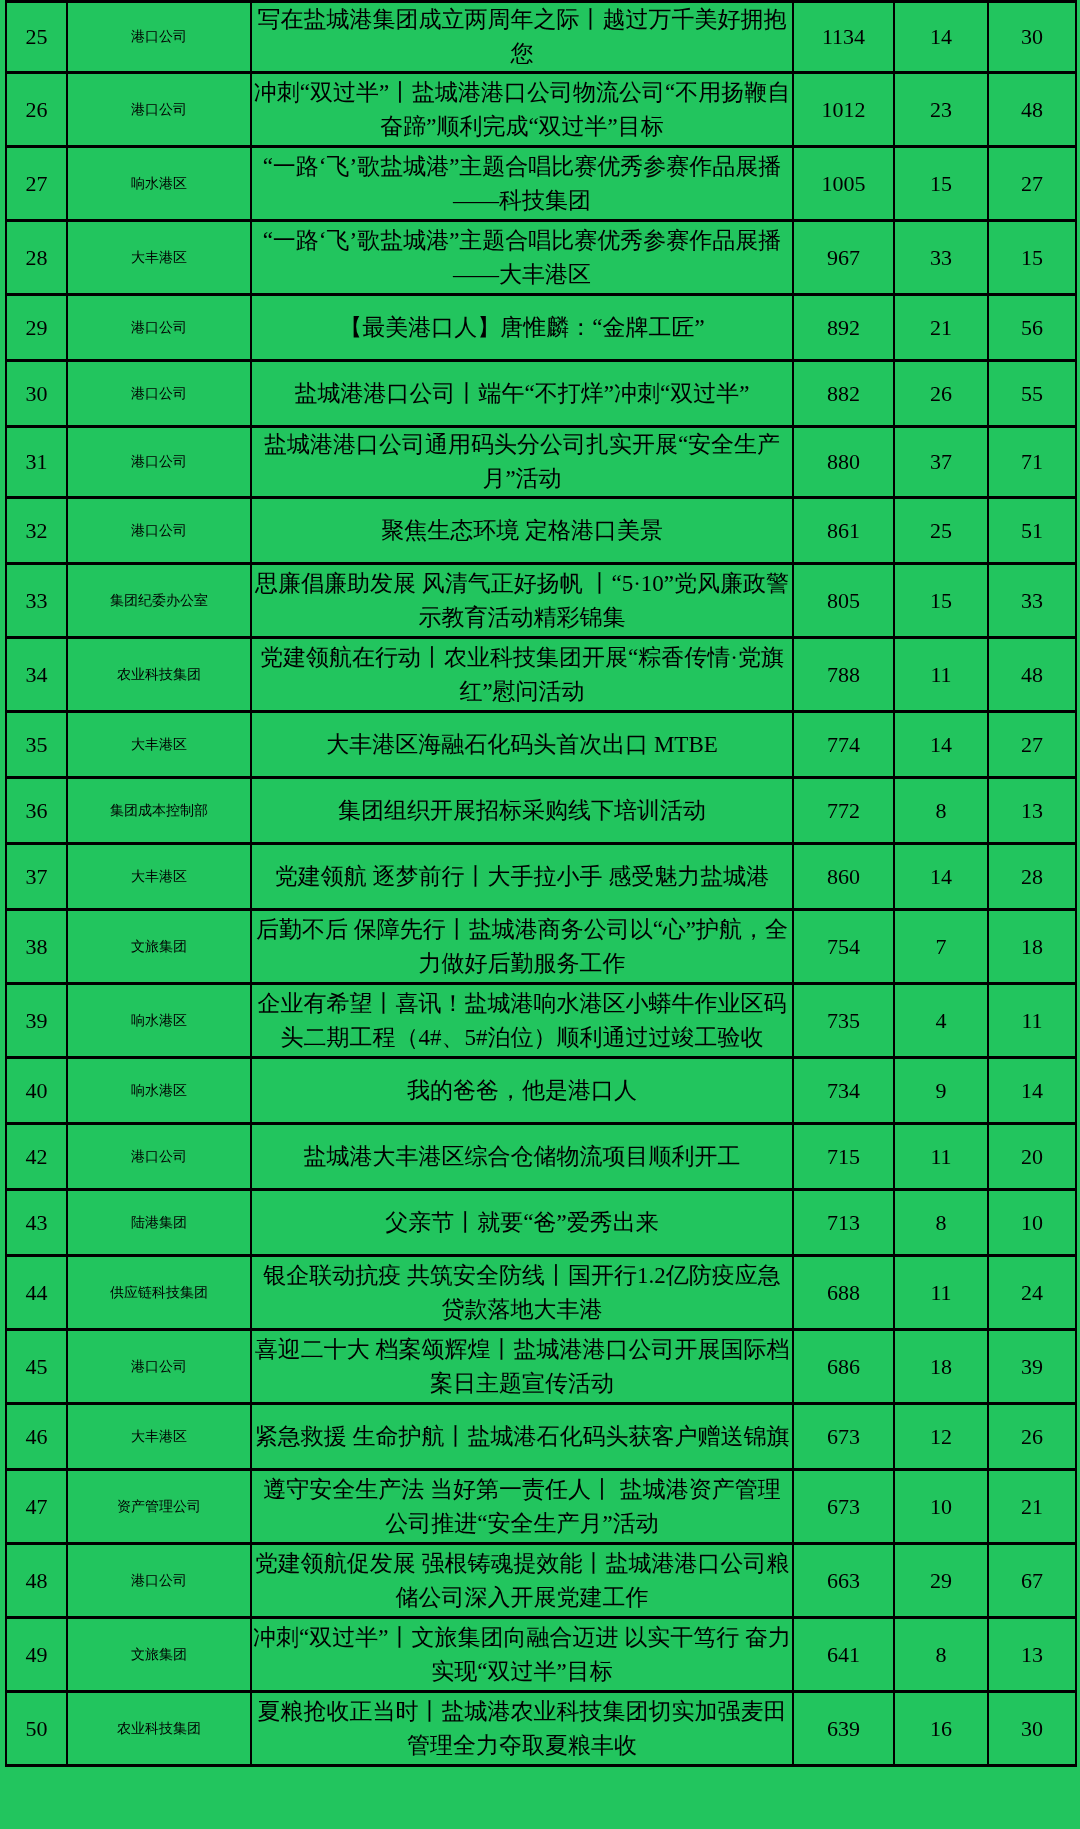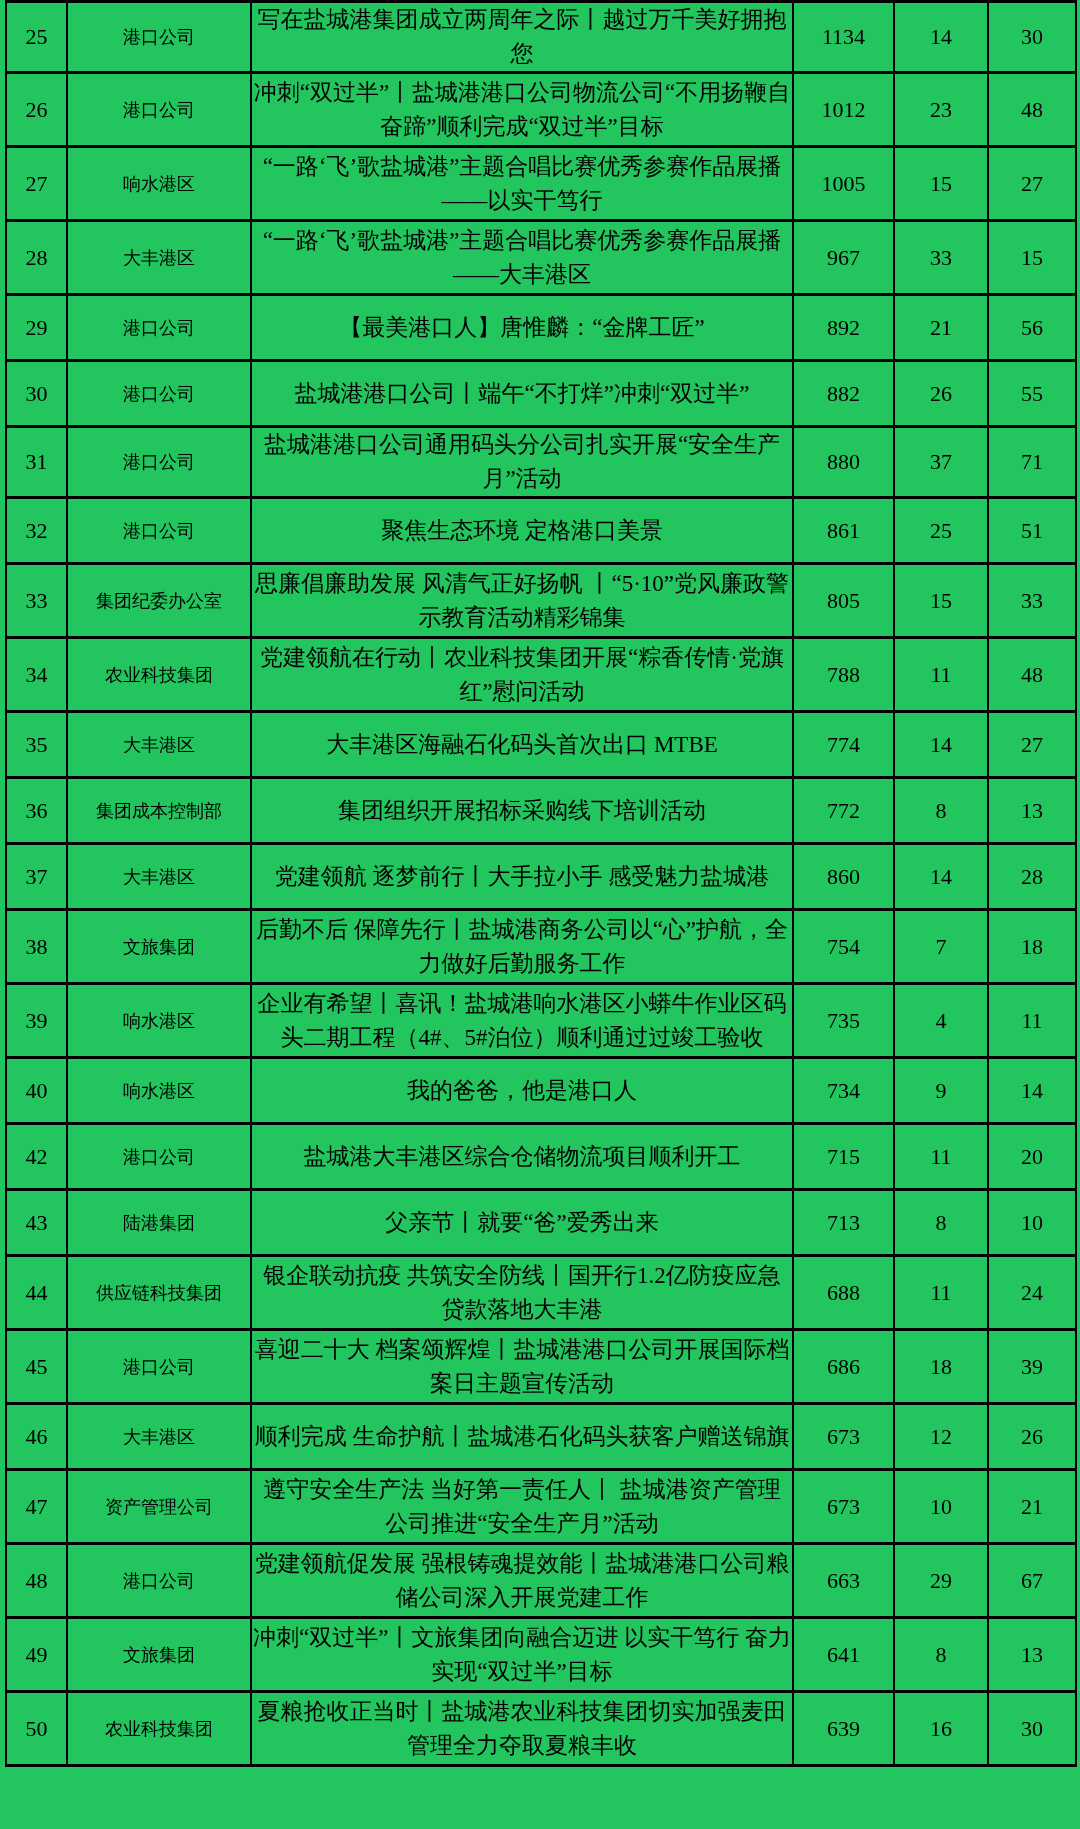--- a/index.html
+++ b/index.html
@@ -28,21 +28,21 @@
     text-align: center;
     vertical-align: middle;
     padding: 0;
     overflow: hidden;
     word-break: break-all;
   }
   td.c-no {
     font-size: 22px;
   }
   td.c-org {
-    font-size: 18px;
+    font-size: 14px;
     padding: 0 4px;
   }
   td.c-title {
     font-size: 23px;
     line-height: 34px;
     padding: 0 7px;
   }
   td.c-num {
     font-size: 22px;
   }
@@ -75,21 +75,21 @@
     <td class="c-no">26</td>
     <td class="c-org">港口公司</td>
     <td class="c-title">冲刺“双过半”丨盐城港港口公司物流公司“不用扬鞭自奋蹄”顺利完成“双过半”目标</td>
     <td class="c-num">1012</td>
     <td class="c-num">23</td>
     <td class="c-num">48</td>
   </tr>
         <tr class="lines-2">
     <td class="c-no">27</td>
     <td class="c-org">响水港区</td>
-    <td class="c-title">“一路‘飞’歌盐城港”主题合唱比赛优秀参赛作品展播——以实干笃行</td>
+    <td class="c-title">“一路‘飞’歌盐城港”主题合唱比赛优秀参赛作品展播——科技集团</td>
     <td class="c-num">1005</td>
     <td class="c-num">15</td>
     <td class="c-num">27</td>
   </tr>
         <tr class="lines-2">
     <td class="c-no">28</td>
     <td class="c-org">大丰港区</td>
     <td class="c-title">“一路‘飞’歌盐城港”主题合唱比赛优秀参赛作品展播——大丰港区</td>
     <td class="c-num">967</td>
     <td class="c-num">33</td>
@@ -219,21 +219,21 @@
     <td class="c-no">45</td>
     <td class="c-org">港口公司</td>
     <td class="c-title">喜迎二十大 档案颂辉煌丨盐城港港口公司开展国际档案日主题宣传活动</td>
     <td class="c-num">686</td>
     <td class="c-num">18</td>
     <td class="c-num">39</td>
   </tr>
         <tr class="lines-1">
     <td class="c-no">46</td>
     <td class="c-org">大丰港区</td>
-    <td class="c-title">顺利完成 生命护航丨盐城港石化码头获客户赠送锦旗</td>
+    <td class="c-title">紧急救援 生命护航丨盐城港石化码头获客户赠送锦旗</td>
     <td class="c-num">673</td>
     <td class="c-num">12</td>
     <td class="c-num">26</td>
   </tr>
         <tr class="lines-2">
     <td class="c-no">47</td>
     <td class="c-org">资产管理公司</td>
     <td class="c-title">遵守安全生产法 当好第一责任人丨 盐城港资产管理公司推进“安全生产月”活动</td>
     <td class="c-num">673</td>
     <td class="c-num">10</td>

